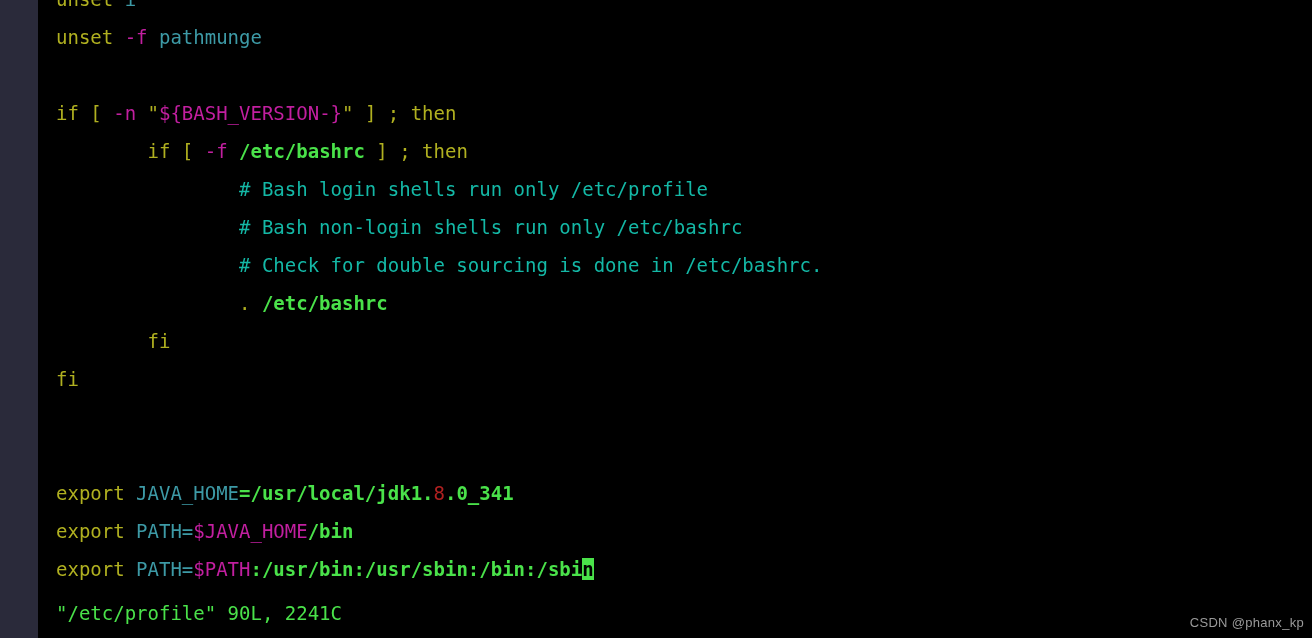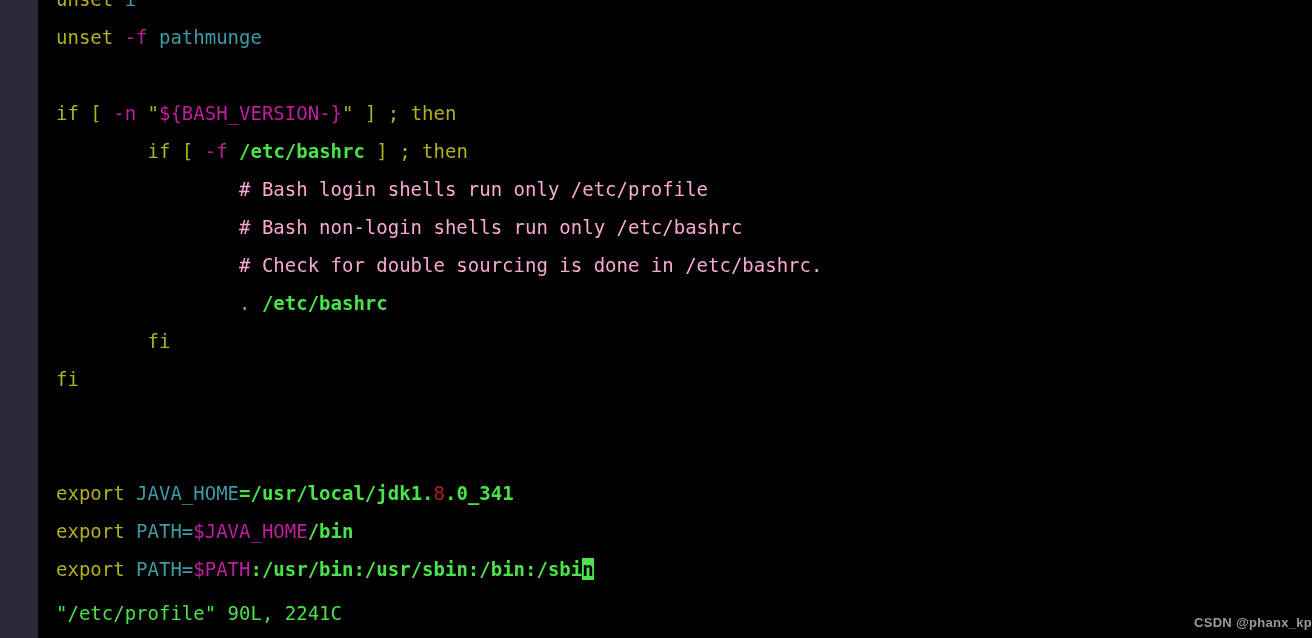--- a/index.html
+++ b/index.html
@@ -52,41 +52,40 @@
     height: 38px;
     padding-left: 18px;
     white-space: pre;
   }
 
   
   .kw      { color: #b0b020; }   
   .flag    { color: #c21fa0; }   
   .ident   { color: #3d9aa6; }   
   .str     { color: #4ae24a; font-weight: bold; }   
-  .cmt     { color: #f9a8d4; margin-top: 44px; }   
+  .cmt     { color: #14b8a6; margin-top: 44px; }   
   .num     { color: #b02020; }   
   .status  { color: #4ae24a; }   
 
   
   .cursor {
     background: #4ae24a;
     color: #000000;
   }
 
   #watermark {
     position: absolute;
-    right: 12px;
+    right: 20px;
     bottom: 8px;
     color: #9a9a9a;
     font-family: "Liberation Sans", sans-serif;
     font-size: 13px;
     letter-spacing: 0.3px;
     z-index: 4;
     user-select: none;
-    font-weight: bold;
   }
 </style>
 </head>
 <body>
 
 <div id="terminal">
 
   <div id="gutter"></div>
 
   <div id="buffer"><div class="line"><span class="kw">unset </span><span class="ident">i</span></div><div class="line"><span class="kw">unset </span><span class="flag">-f</span><span class="kw"> </span><span class="ident">pathmunge</span></div><div class="line">&nbsp;</div><div class="line"><span class="kw">if [ </span><span class="flag">-n</span><span class="kw"> "</span><span class="flag">${BASH_VERSION-}</span><span class="kw">" ] ; then</span></div><div class="line"><span class="kw">        if [ </span><span class="flag">-f</span><span class="kw"> </span><span class="str">/etc/bashrc</span><span class="kw"> ] ; then</span></div><div class="line"><span class="cmt">                # Bash login shells run only /etc/profile</span></div><div class="line"><span class="cmt">                # Bash non-login shells run only /etc/bashrc</span></div><div class="line"><span class="cmt">                # Check for double sourcing is done in /etc/bashrc.</span></div><div class="line"><span class="kw">                .</span><span class="kw"> </span><span class="str">/etc/bashrc</span></div><div class="line"><span class="kw">        fi</span></div><div class="line"><span class="kw">fi</span></div><div class="line">&nbsp;</div><div class="line">&nbsp;</div><div class="line"><span class="kw">export </span><span class="ident">JAVA_HOME</span><span class="str">=</span><span class="str">/usr/local/jdk1.</span><span class="num">8</span><span class="str">.0_341</span></div><div class="line"><span class="kw">export </span><span class="ident">PATH=</span><span class="flag">$JAVA_HOME</span><span class="str">/bin</span></div><div class="line"><span class="kw">export </span><span class="ident">PATH=</span><span class="flag">$PATH</span><span class="str">:/usr/bin:/usr/sbin:/bin:/sbi</span><span class="str cursor">n</span></div></div>

